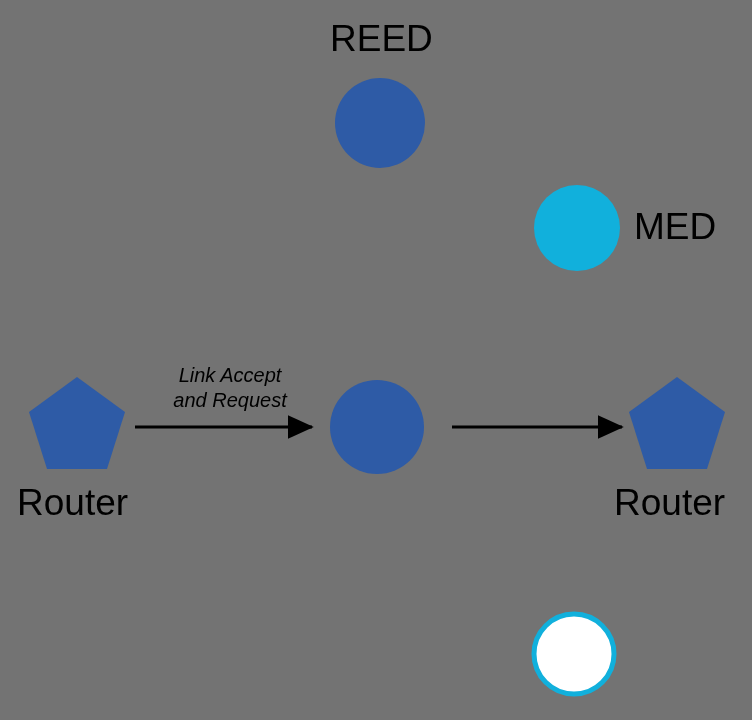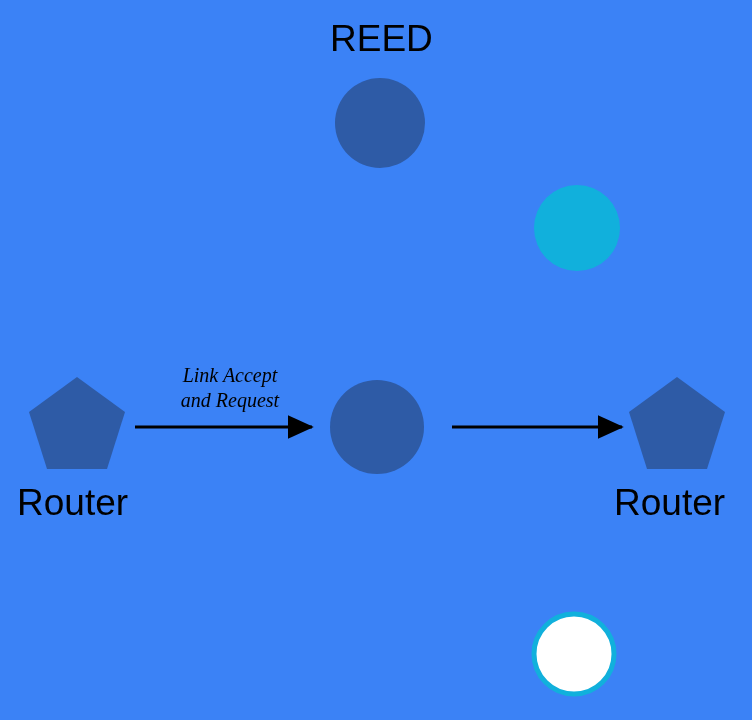--- a/index.html
+++ b/index.html
@@ -7,21 +7,21 @@
     padding: 0;
     background: #ffffff;
   }
   body {
     font-family: "Liberation Sans", sans-serif;
   }
   #diagram-canvas {
     position: relative;
     width: 752px;
     height: 720px;
-    background: #3b82f6;
+    background: #737373;
     overflow: hidden;
   }
   #topology-svg {
     position: absolute;
     left: 0;
     top: 0;
     width: 752px;
     height: 720px;
     display: block;
   }
@@ -29,21 +29,21 @@
     position: absolute;
     font-family: "Liberation Sans", sans-serif;
     font-size: 37px;
     font-weight: 400;
     color: #000000;
     white-space: nowrap;
     line-height: 1;
   }
   .edge-label {
     position: absolute;
-    font-family: Liberation Serif, serif;
+    font-family: Liberation Sans, sans-serif;
     font-size: 20px;
     font-style: italic;
     font-weight: 400;
     color: #000000;
     text-align: center;
     line-height: 1.25;
     white-space: pre-line;
   }
   
   #label-reed      { left: 330px; top: 20px; }
@@ -82,20 +82,21 @@
     <polygon points="677,377 725,412 707,469 647,469 629,412" fill="#2E5BA6"></polygon>
 
     <line x1="135" y1="427" x2="312" y2="427" stroke="#000000" stroke-width="3" marker-end="url(#arrowhead-right)"></line>
 
     <line x1="622" y1="427" x2="452" y2="427" stroke="#000000" stroke-width="3" marker-end="url(#arrowhead-left)" transform="rotate(180 537 427)"></line>
 
   </svg>
 
   <div class="node-label" id="label-reed">REED</div>
 
+  <div class="node-label" id="label-med">MED</div>
 
   <div class="node-label" id="label-router-left">Router</div>
 
   <div class="node-label" id="label-router-right">Router</div>
 
 
   <div class="edge-label" id="label-link-accept">Link Accept
 and Request</div>
 
 </div>

